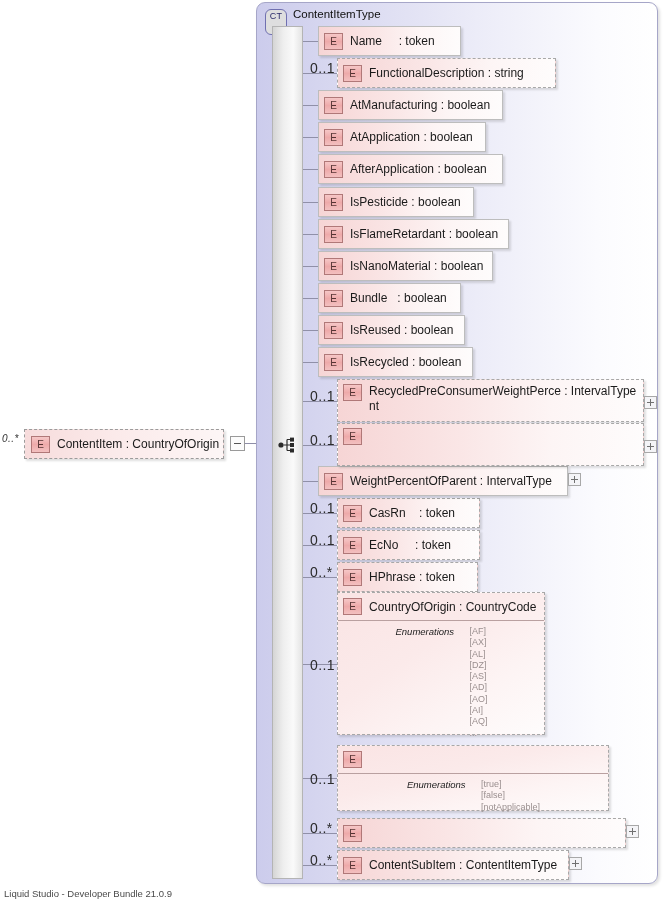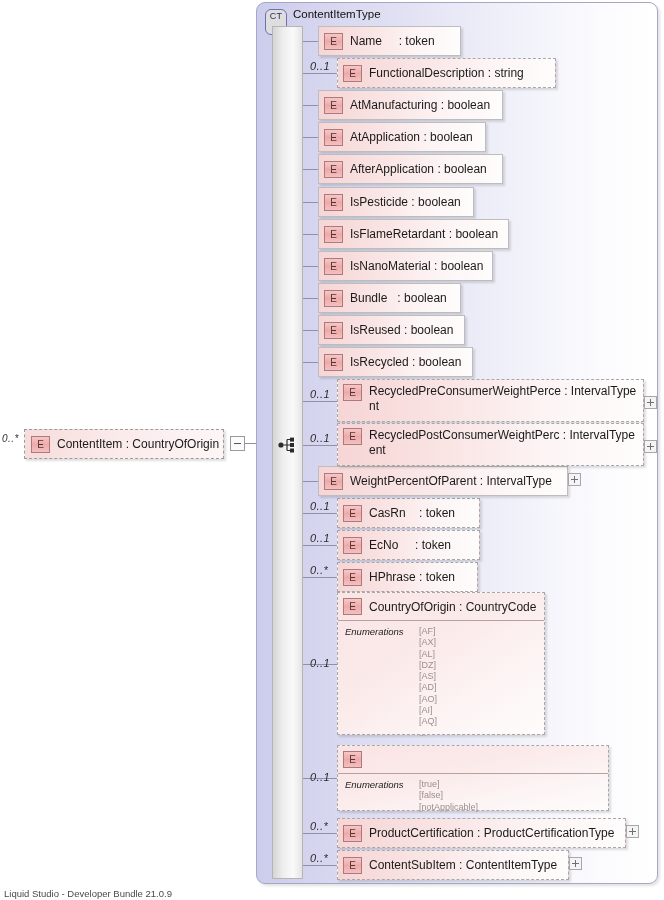--- a/index.html
+++ b/index.html
@@ -146,22 +146,21 @@
     width: 20px;
     height: 16px;
   }
   .conn {
     position: absolute;
     height: 1px;
     background: #9090a8;
   }
   .occurs {
     position: absolute;
-    font-style: italic;
-    font-size: 11px;
+    font-size: 14px;
     color: #2b2b2b;
     letter-spacing: .4px;
     white-space: nowrap;
   }
   .ebox {
     position: absolute;
     box-sizing: border-box;
     background: linear-gradient(to right, #f6d5d5 0%, #fae6e6 40%, #fdf5f5 70%, #fefcfc 100%);
     display: flex;
     align-items: center;
@@ -195,20 +194,21 @@
   }
   .enum-head {
     display: flex;
     align-items: center;
     padding: 5px 6px 5px 5px;
     border-bottom: 1px solid #b9a0a0;
   }
   .enum-body {
     display: flex;
     padding: 5px 6px 6px 7px;
+    justify-content: center;
   }
   .enum-title {
     font-style: italic;
     font-size: 9.5px;
     color: #222;
     width: 74px;
     min-width: 74px;
   }
   .enum-values {
     font-size: 9px;
@@ -361,21 +361,20 @@
     <div class="conn" style="left: 303px; top: 481px; width: 15px;"></div>
     <div class="ebox req" style="left: 318px; top: 466px; width: 250px; height: 30px;">
       <span class="e-icon">E</span>
       <span class="el-label">WeightPercentOfParent : IntervalType</span>
     </div>
     <div class="plus" style="left: 568px; top: 473px;"></div>
     <div class="conn" style="left: 303px; top: 833px; width: 34px;"></div>
     <div class="occurs" style="left: 310px; top: 820px;">0..*</div>
     <div class="ebox opt" style="left: 337px; top: 818px; width: 289px; height: 30px;">
       <span class="e-icon">E</span>
-      <span class="el-label">ProductCertification : ProductCertificationType</span>
     </div>
     <div class="plus" style="left: 626px; top: 825px;"></div>
     <div class="conn" style="left: 303px; top: 865px; width: 34px;"></div>
     <div class="occurs" style="left: 310px; top: 852px;">0..*</div>
     <div class="ebox opt" style="left: 337px; top: 850px; width: 232px; height: 30px;">
       <span class="e-icon">E</span>
       <span class="el-label">ContentSubItem : ContentItemType</span>
     </div>
     <div class="plus" style="left: 569px; top: 857px;"></div>
     <div class="conn" style="left: 303px; top: 400.5px; width: 34px;"></div>
@@ -385,21 +384,20 @@
         <span class="e-icon">E</span>
         <span class="el-label">RecycledPreConsumerWeightPerce : IntervalType<br>nt</span>
       </div>
     </div>
     <div class="plus" style="left: 644px; top: 396px;"></div>
     <div class="conn" style="left: 303px; top: 444.5px; width: 34px;"></div>
     <div class="occurs" style="left: 310px; top: 431.5px;">0..1</div>
     <div class="ebox wrap opt" style="left: 337px; top: 423px; width: 307px; height: 43px;">
       <div class="inner">
         <span class="e-icon">E</span>
-        <span class="el-label">RecycledPostConsumerWeightPerc : IntervalType<br>ent</span>
       </div>
     </div>
     <div class="plus" style="left: 644px; top: 440px;"></div>
     <div class="conn" style="left: 303px; top: 663.5px; width: 34px;"></div>
     <div class="occurs" style="left: 310px; top: 656.5px;">0..1</div>
     <div class="ebox enum opt" style="left: 337px; top: 592px; width: 208px; height: 143px;">
       <div class="enum-head">
         <span class="e-icon">E</span>
         <span class="el-label">CountryOfOrigin : CountryCode</span>
       </div>

